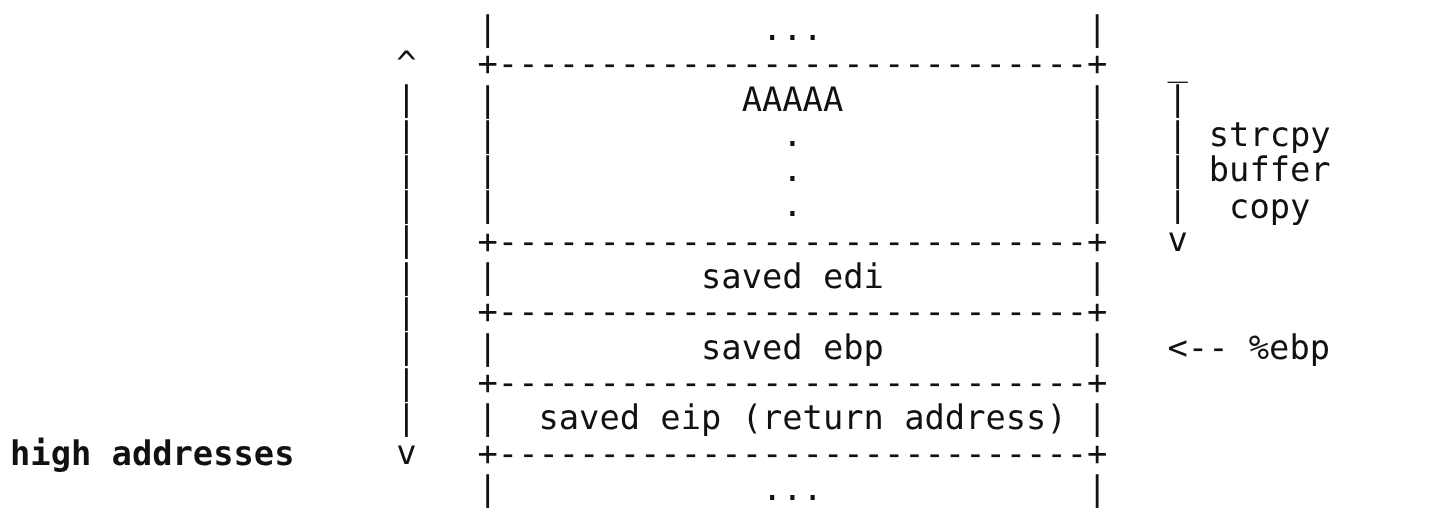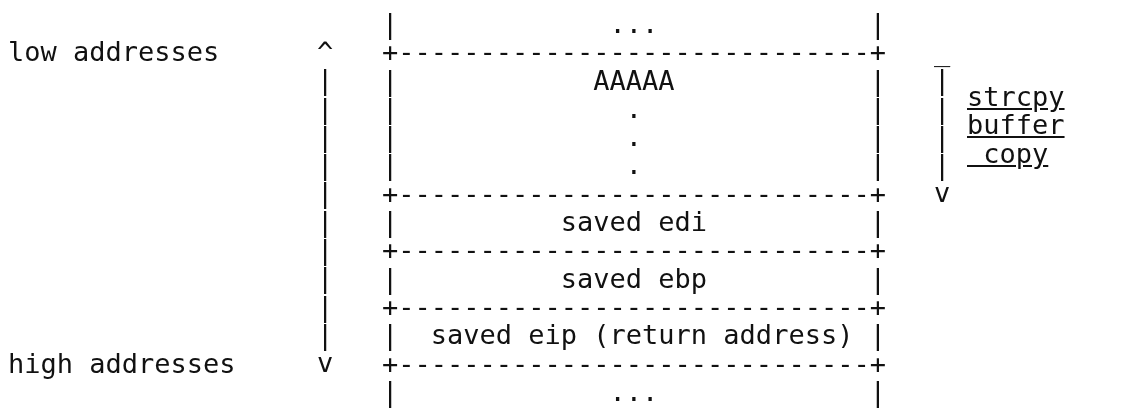--- a/index.html
+++ b/index.html
@@ -19,33 +19,32 @@
     margin: 0;
     white-space: pre;
     font-family: "DejaVu Sans Mono", "Liberation Mono", monospace;
     font-size: 27px;
     line-height: 28.3px;
     color: #111111;
     letter-spacing: 0;
   }
   
   .pos-low    { left: 8px;   top: 38px;  }   
-  .pos-high   { left: 8px;   top: 350px; }   
+  .pos-high   { left: 8px;   top: 350px; font-weight: bold; }   
   .pos-dir    { left: 317px; top: 38px;  }   
   .pos-box    { left: 382px; top: 10px;  }   
   .pos-sarrow { left: 934px; top: 38px;  }   
-  .pos-slabel { left: 967px; top: 83px; text-decoration: underline;  }   
+  .pos-slabel { left: 967px; top: 95px;  }   
   .pos-ebp    { left: 934px; top: 265px; }   
   .pos-ebp4   { left: 934px; top: 321px; }   
 </style>
 </head>
 <body>
 
 <div class="diagram">
-  <pre class="cell pos-low">low addresses</pre>
 
   <pre class="cell pos-high">high addresses</pre>
 
   <pre class="cell pos-dir">^
 |
 |
 |
 |
 |
 |
@@ -74,14 +73,15 @@
 |
 |
 |
 |
 v</pre>
 
   <pre class="cell pos-slabel">strcpy
 buffer
  copy</pre>
 
+  <pre class="cell pos-ebp">&lt;-- %ebp</pre>
 
 </div>
 
 </body></html>

